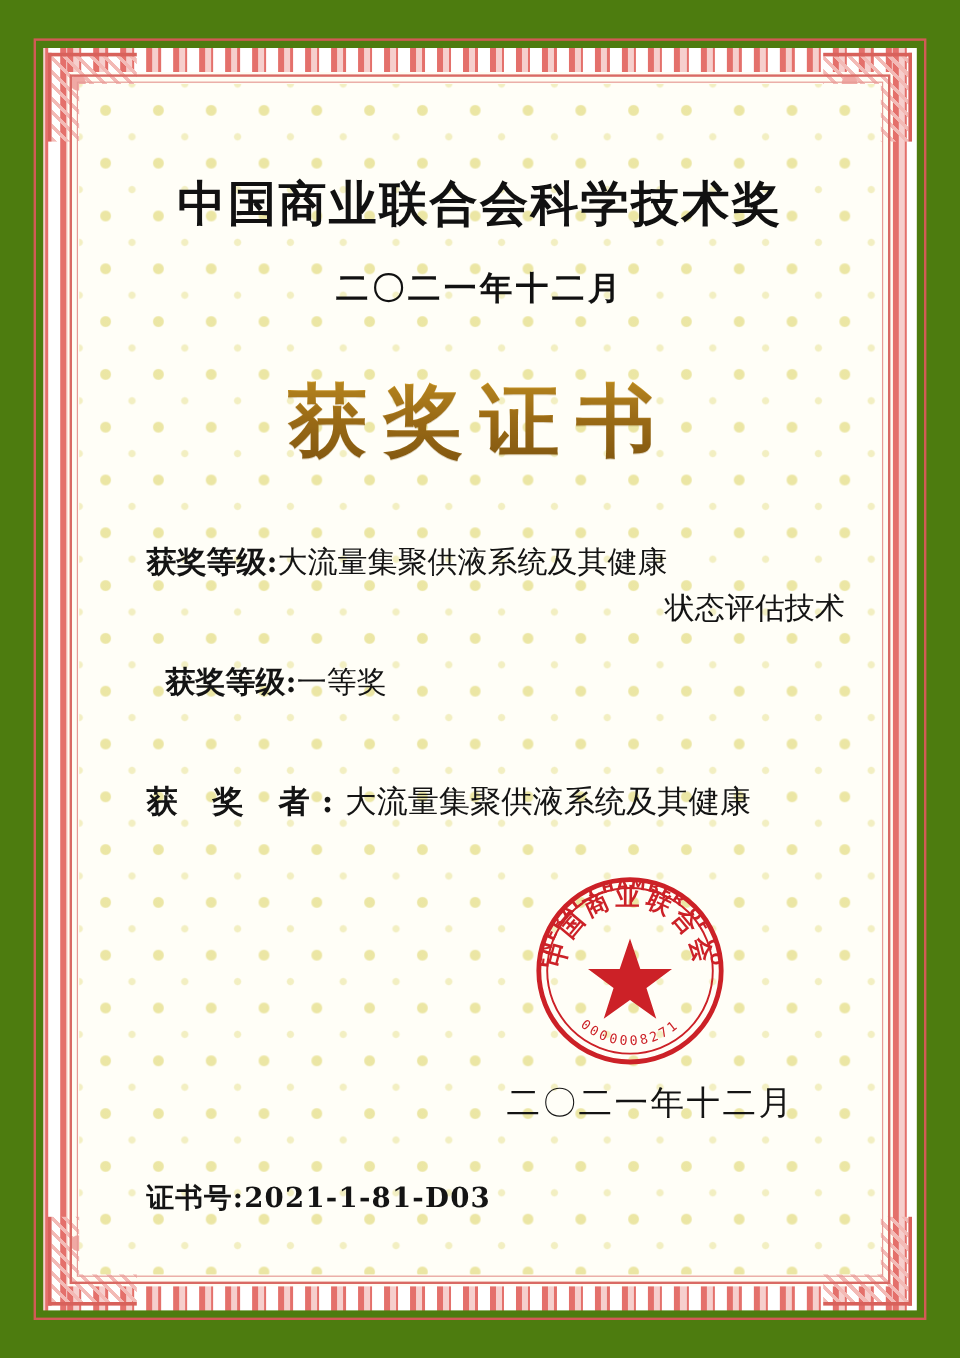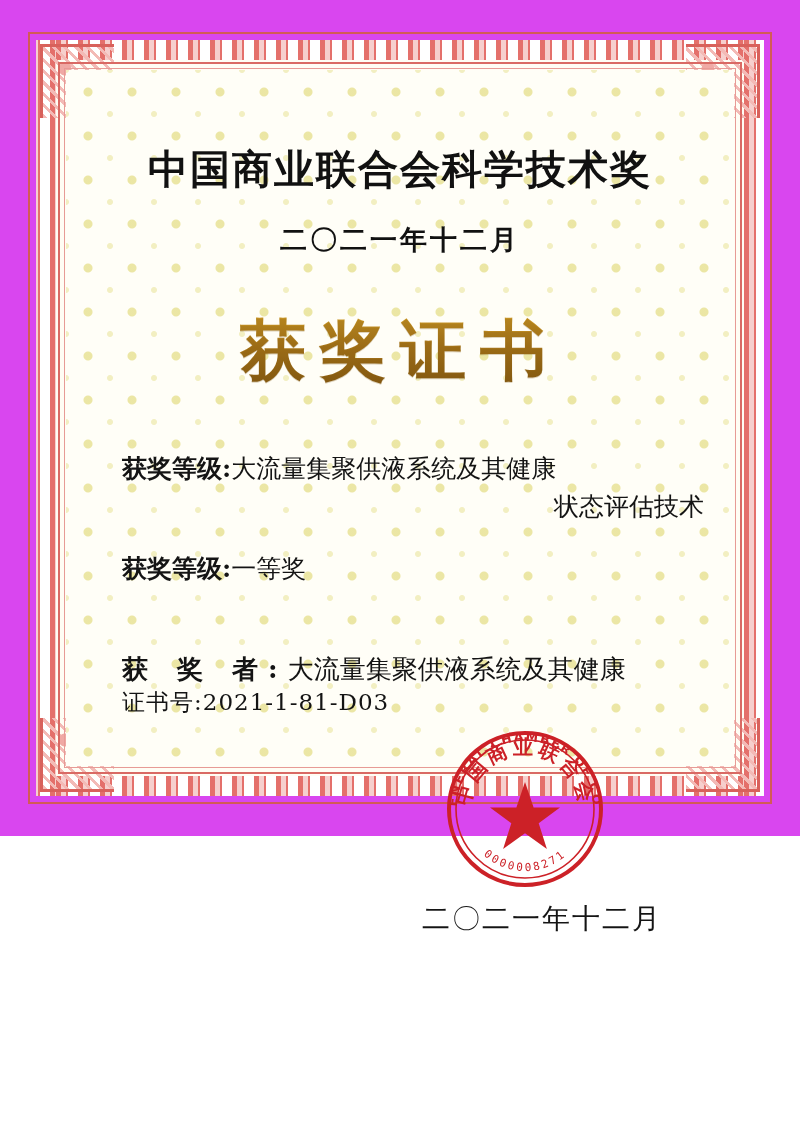--- a/index.html
+++ b/index.html
@@ -9,22 +9,22 @@
   }
   body {
     width: 800px;
     height: 1132px;
     font-family: "DejaVu Sans", "Liberation Sans", sans-serif;
     overflow: hidden;
   }
   .page {
     position: relative;
     width: 800px;
-    height: 836px;
-    background: #d946ef;
+    height: 1132px;
+    background: #4d7c0f;
   }
 
   
   .frame-outer {
     position: absolute;
     left: 28px; top: 32px; right: 28px; bottom: 32px;
     border: 2px solid #d25b56;
     box-sizing: border-box;
   }
   .frame-band {
@@ -146,40 +146,40 @@
   }
   .field .value {
     font-weight: normal;
     text-align: right;
   }
   .f-project { top: 380px; }
   .f-project .line2 {
     display: block;
     margin-left: 87px;
   }
-  .f-grade { top: 480px; }
+  .f-grade { top: 480px; margin-left: 16px; }
   .f-winner { top: 580px; font-size: 26px; }
   .f-winner .label { letter-spacing: 10px; }
 
   .date {
     position: absolute;
     right: 72px;
     top: 830px;
     font-family: "DejaVu Serif", "Liberation Serif", serif;
     font-size: 28px;
     letter-spacing: 2px;
     color: #141414;
   }
 
   .cert-no {
     position: absolute;
     left: 56px;
     bottom: 48px;
     font-family: "DejaVu Serif", "Liberation Serif", serif;
-    font-weight: normal;
+    font-weight: bold;
     font-size: 23px;
     letter-spacing: 1px;
     color: #141414;
   }
 
   
   .seal {
     position: absolute;
     left: 370px;
     top: 650px;

